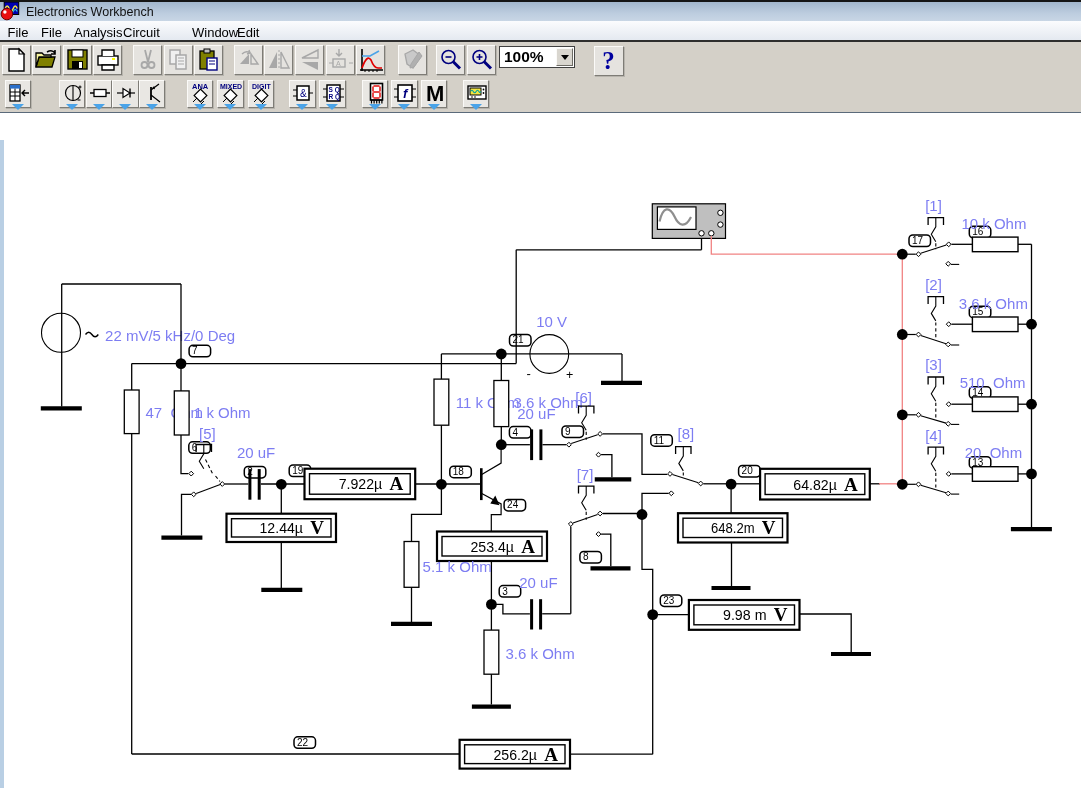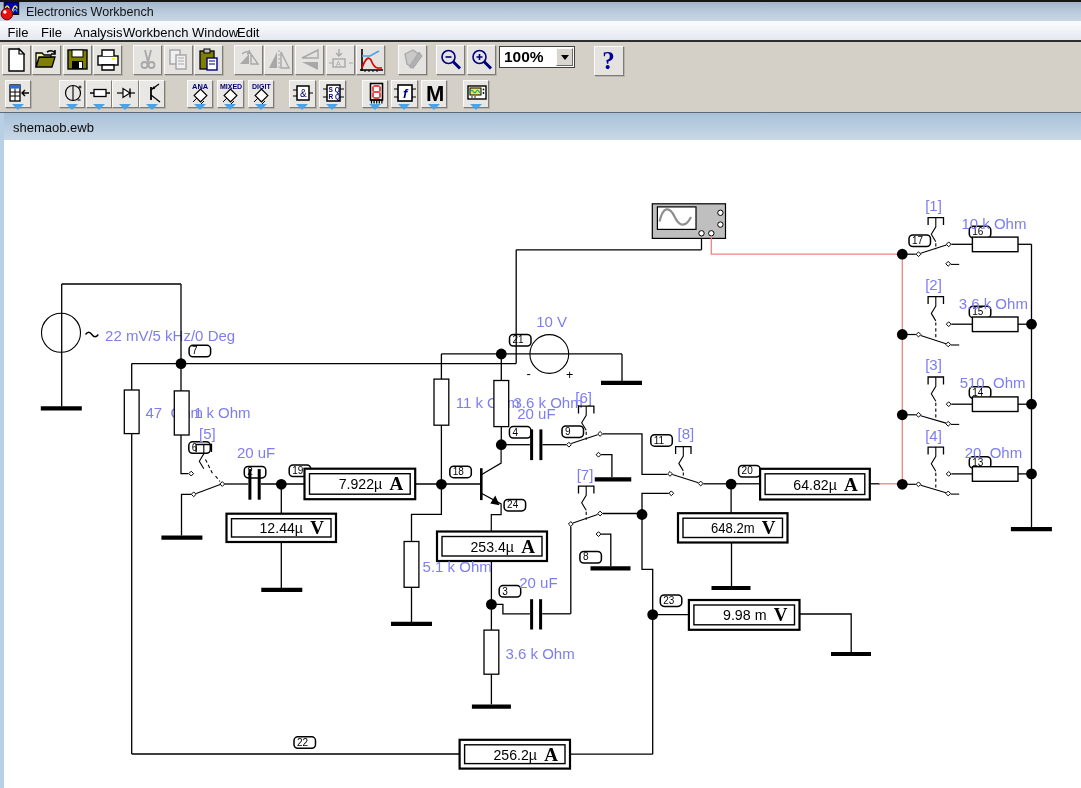--- a/index.html
+++ b/index.html
@@ -55,21 +55,21 @@
     <path d="M5.2,9.5 q2,-4 4,0 q2,4 4,0 q2,-4 4,0" stroke="#30d0e0" fill="none" stroke-width="1.1"></path>
     <circle cx="6.9" cy="12" r="5.8" fill="#e81010" stroke="#6a0000"></circle>
     <circle cx="4.9" cy="10" r="1.7" fill="#ffffff"></circle>
   </svg>
   <div class="txt">Electronics Workbench</div>
 </div>
 <div id="menubar">
   <span style="left:7.5px">File</span>
       <span style="left:41px">File</span>
   <span style="left:74px">Analysis</span>
-      <span style="left:123px">Workbench</span>
+      <span style="left:123px">Circuit</span>
   <span style="left:192px">Window</span>
       <span style="left:237px">Edit</span>
 </div>
 <div id="toolbars">
 <div class="b1" style="left:2px"><svg width="28" height="28" viewBox="0 0 28 28">
           <path d="M6,3 h10 l5,5 v17 h-15 z" fill="#fff" stroke="#000" stroke-width="1.4"></path>
           <path d="M16,3 l5,5 h-5 z" fill="#fff" stroke="#000" stroke-width="1.2"></path>
         </svg></div>
 <div class="b1" style="left:32px"><svg width="28" height="28" viewBox="0 0 28 28">
           <path d="M3,21 L6,11 h16 l-3,10 z" fill="#808000" stroke="#000" stroke-width="1.3"></path>
@@ -218,23 +218,20 @@
           <rect x="3" y="5" width="18" height="13" fill="#fff" stroke="#000" stroke-width="1.4"></rect>
           <rect x="5" y="7" width="11" height="7" fill="#f5e642" stroke="#000"></rect>
           <path d="M5.5,10.5 q1.4,-2.5 2.8,0 q1.4,2.5 2.8,0 q1.4,-2.5 2.8,0 q1,1.8 2,0" stroke="#00a0a0" fill="none" stroke-width="1.1"></path>
           <circle cx="18.5" cy="8.5" r="0.9" fill="#000"></circle>
           <circle cx="18.5" cy="12" r="0.9" fill="#000"></circle>
           <circle cx="7" cy="16" r="0.8" fill="#000"></circle>
           <circle cx="10" cy="16" r="0.8" fill="#000"></circle>
         </svg><div class="tri"></div></div>
 </div>
 <div id="docwin">
-  <div id="doctitle">
-        <div class="txt">shemaob.ewb</div>
-      </div>
   <div id="canvas"></div>
 </div>
 <svg id="circuit" viewBox="0 0 1081 788" width="1081" height="788" font-family="Liberation Sans, sans-serif">
 <rect x="969.3" y="226.3" width="21.5" height="11.5" fill="#fff" stroke="#000" stroke-width="1.5" rx="3.8"></rect>
 <text x="972.3" y="235.20000000000002" font-size="10" fill="#000">16</text>
 <rect x="969.3" y="306.2" width="21.5" height="11.5" fill="#fff" stroke="#000" stroke-width="1.5" rx="3.8"></rect>
 <text x="972.3" y="315.09999999999997" font-size="10" fill="#000">15</text>
 <rect x="969.3" y="386.8" width="21.5" height="11.5" fill="#fff" stroke="#000" stroke-width="1.5" rx="3.8"></rect>
 <text x="972.3" y="395.7" font-size="10" fill="#000">14</text>
 <rect x="969.3" y="456.7" width="21.5" height="11.5" fill="#fff" stroke="#000" stroke-width="1.5" rx="3.8"></rect>

